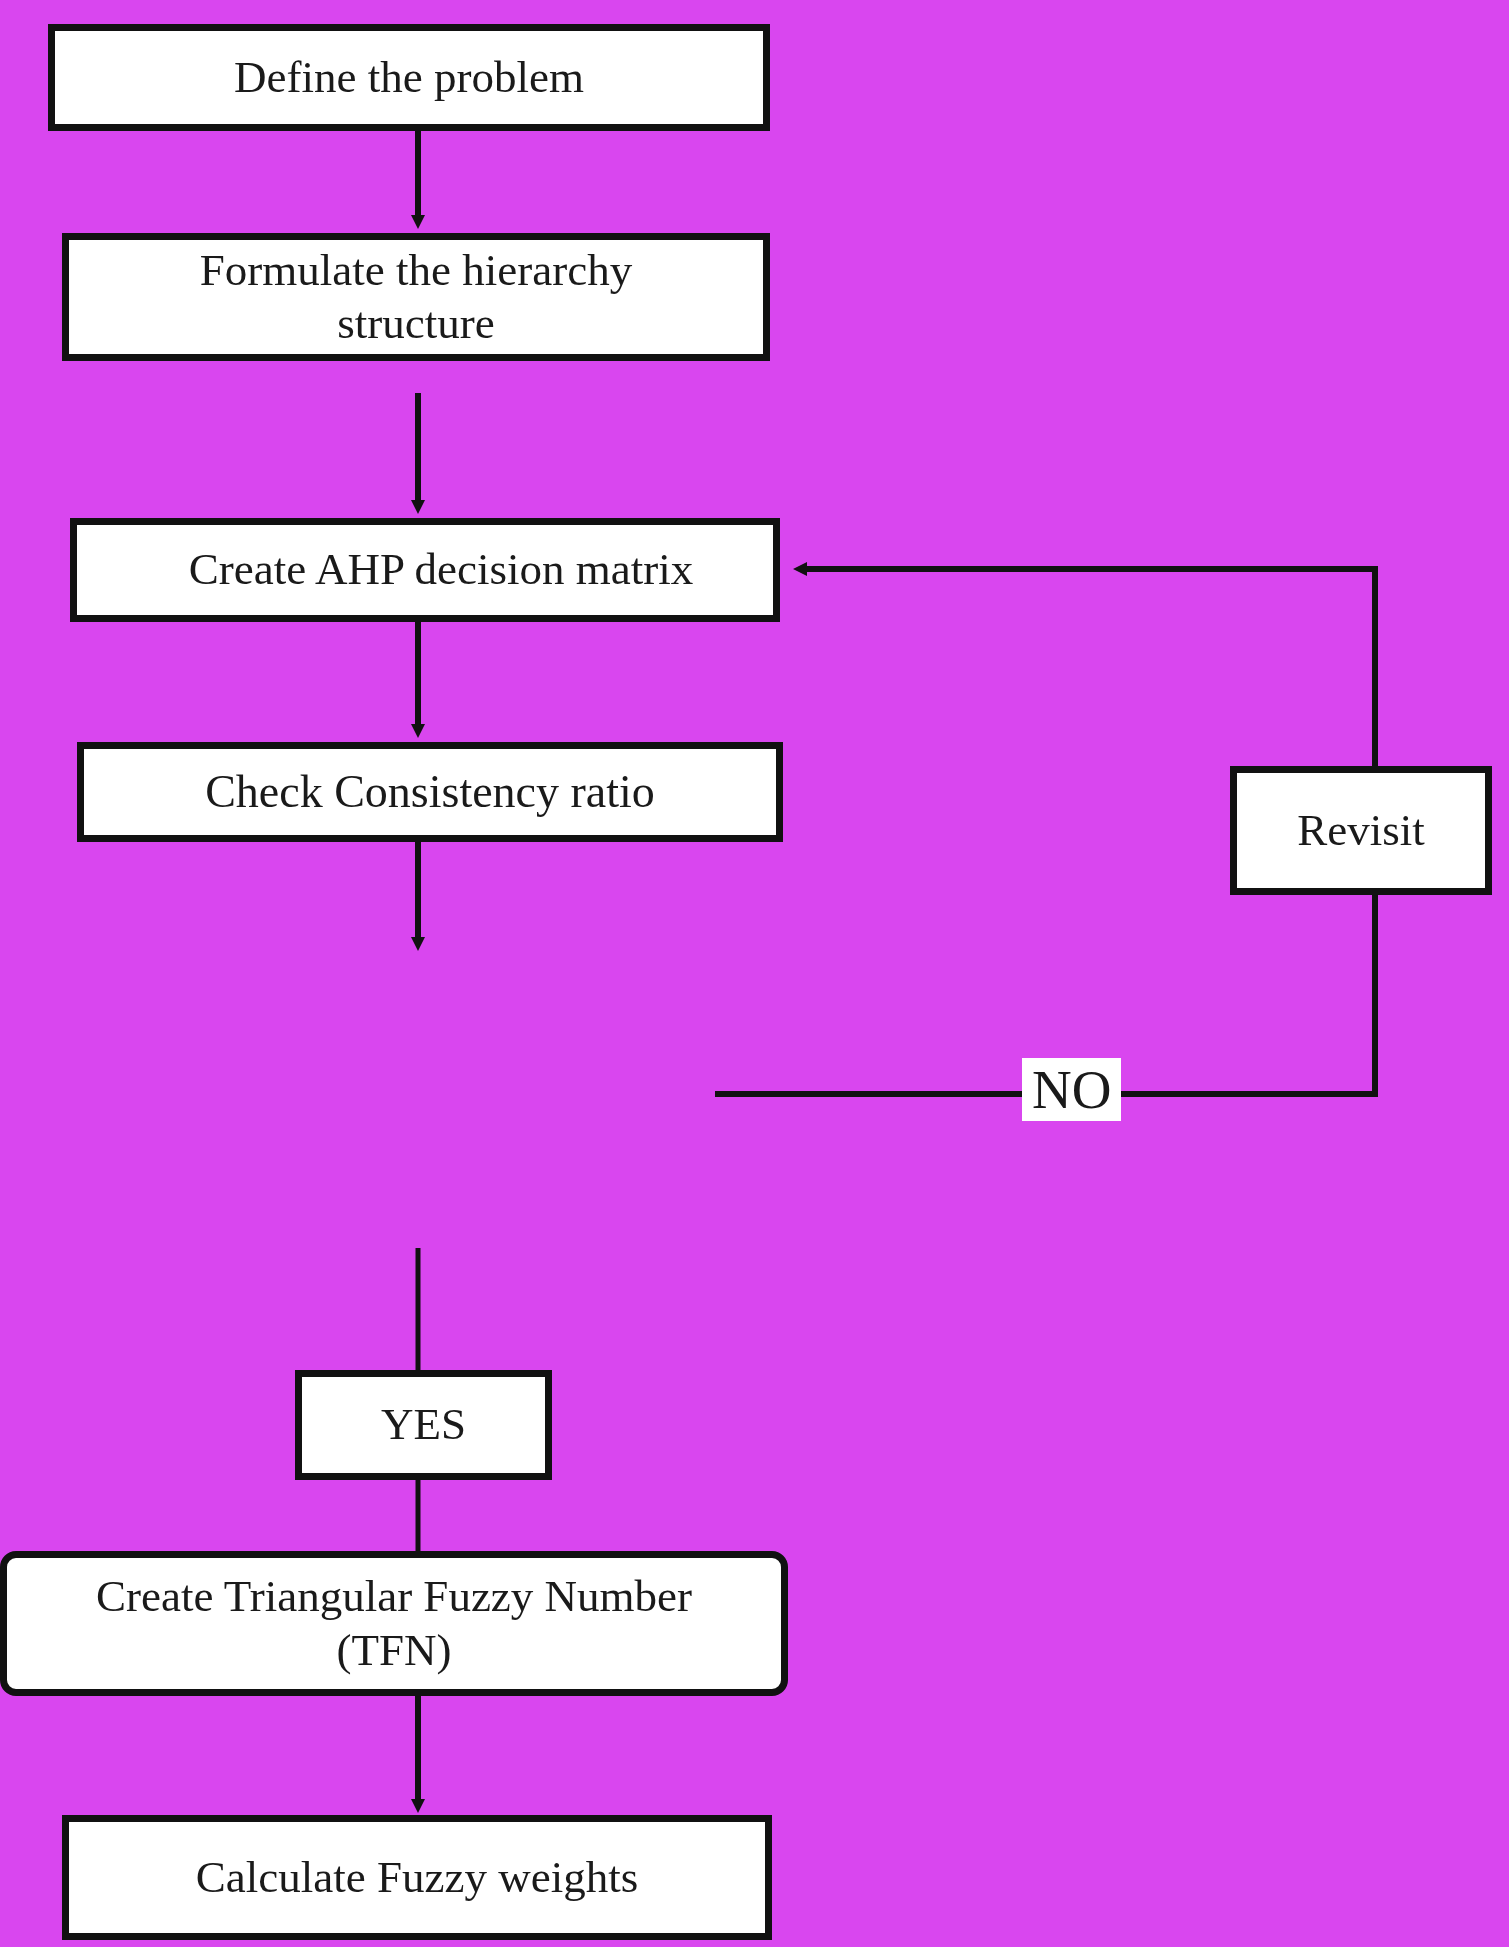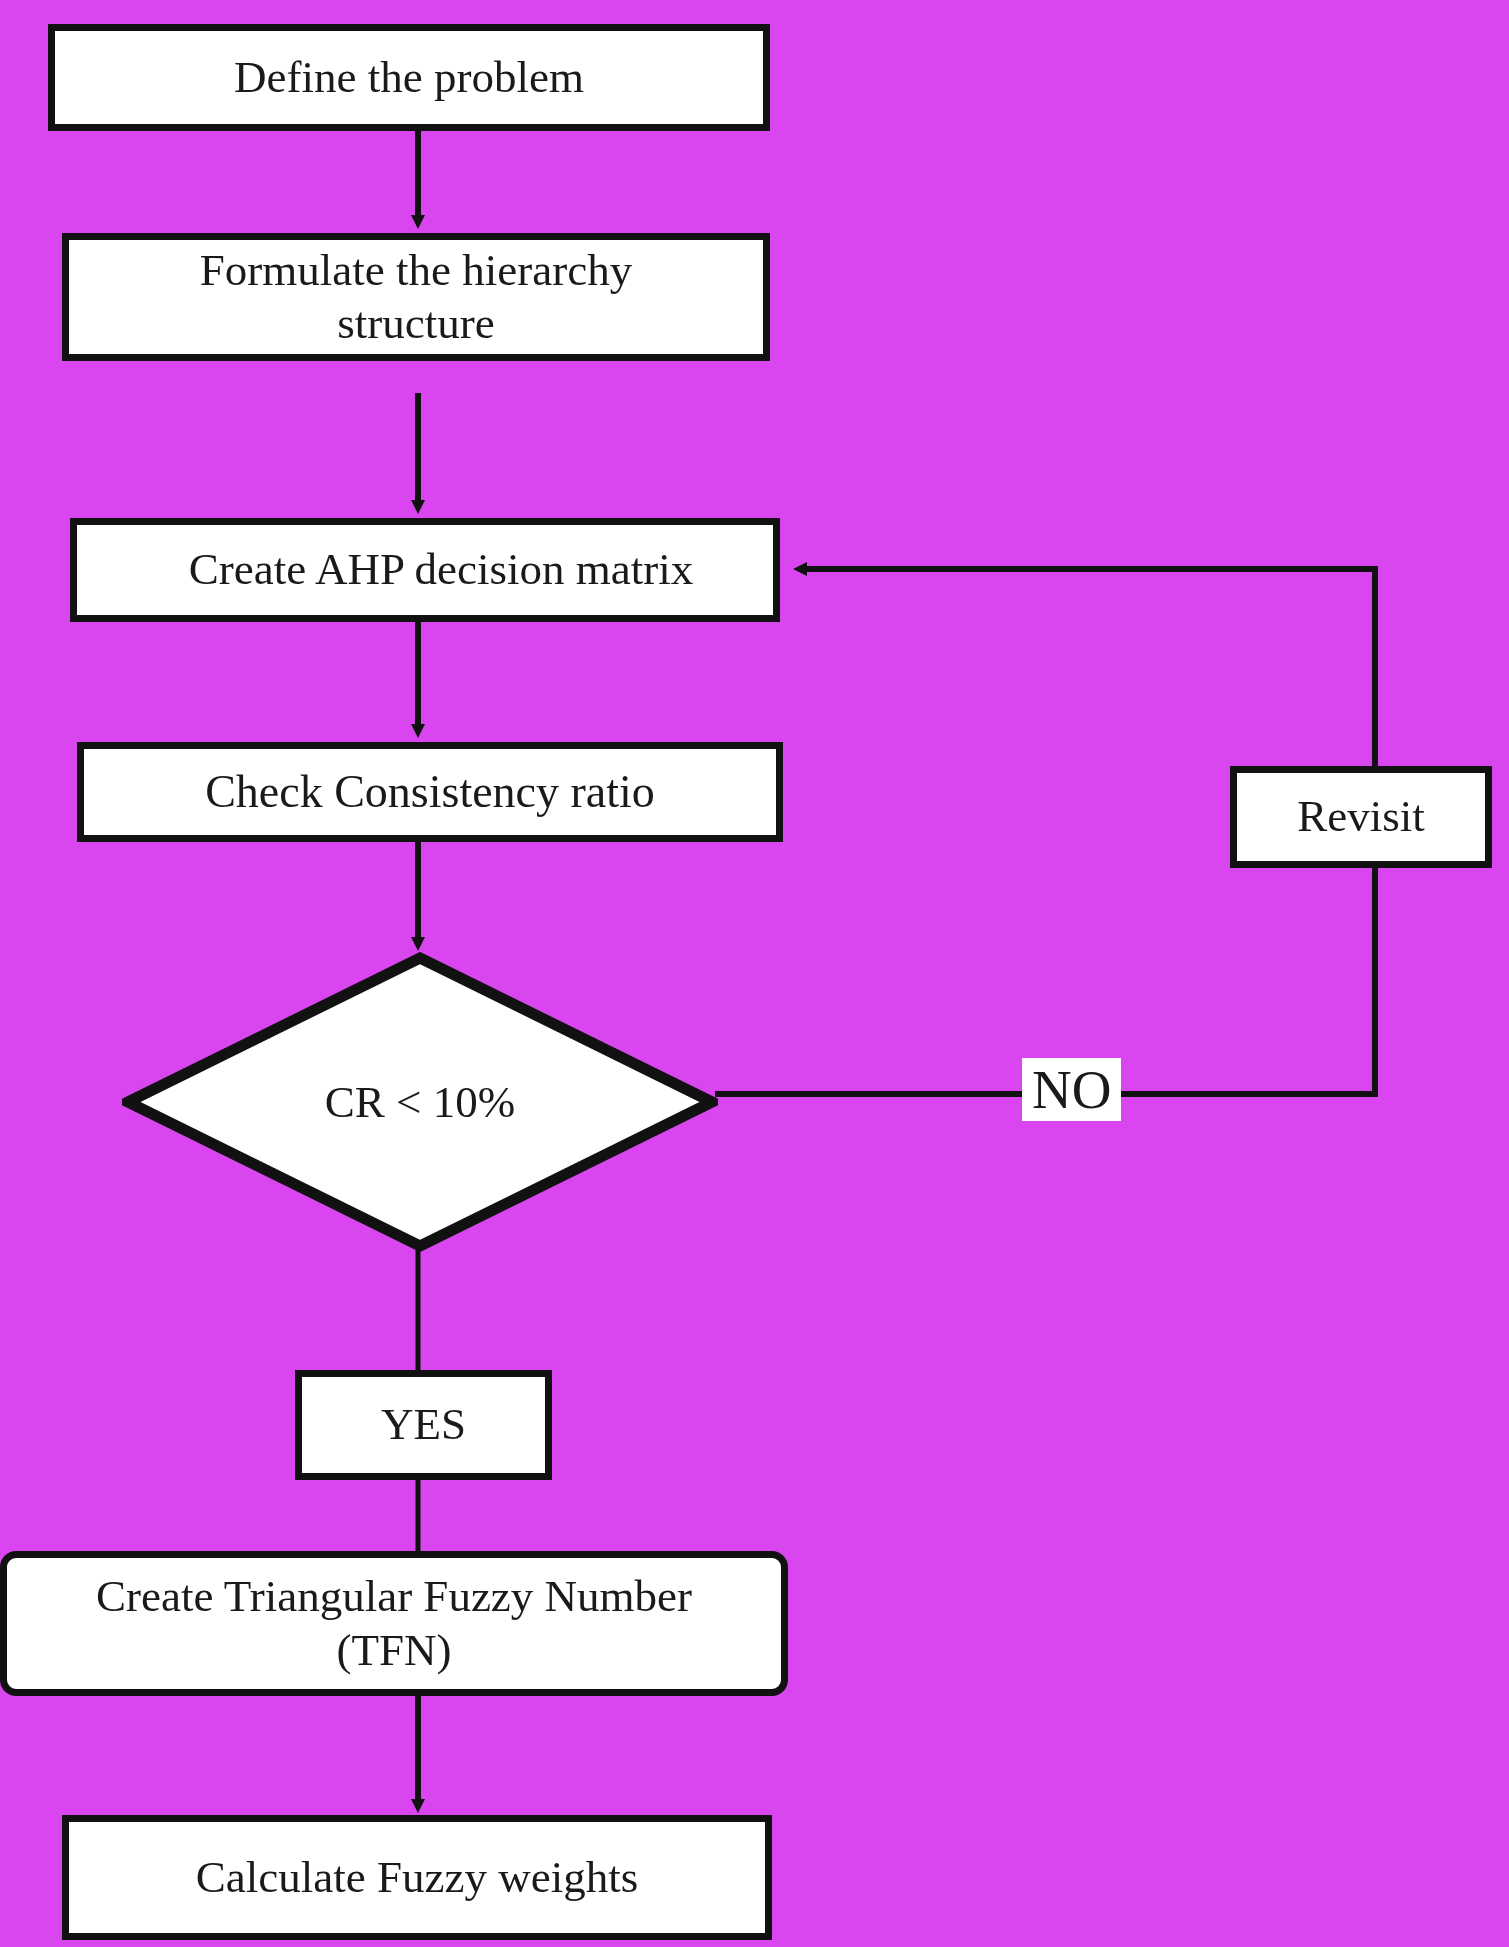--- a/index.html
+++ b/index.html
@@ -30,21 +30,21 @@
   }
   .node .label {
     display: block;
     padding: 0 10px;
     white-space: pre-line;
   }
   #box-define      { left: 48px;   top: 24px;   width: 722px;  height: 107px; font-size: 45px; }
   #box-hierarchy   { left: 62px;   top: 233px;  width: 708px;  height: 128px; font-size: 45px; }
   #box-matrix      { left: 70px;   top: 518px;  width: 710px;  height: 104px; font-size: 45px; padding-left: 32px; }
   #box-consistency { left: 77px;   top: 742px;  width: 706px;  height: 100px; font-size: 46px; }
-  #box-revisit     { left: 1230px; top: 766px;  width: 262px;  height: 102px; font-size: 45px; }
+  #box-revisit     { left: 1230px; top: 766px;  width: 262px;  height: 129px; font-size: 45px; }
   #box-yes         { left: 295px;  top: 1370px; width: 257px;  height: 110px; font-size: 45px; }
   #box-tfn         { left: 0;   top: 1551px; width: 788px;  height: 145px; font-size: 45px; border-radius: 16px; }
   #box-weights     { left: 62px;   top: 1815px; width: 710px;  height: 125px; font-size: 45px; }
 
   .diamond-wrap {
     position: absolute;
     z-index: 3;
   }
   .diamond-wrap svg { display: block; }
   .diamond-text {
@@ -120,26 +120,20 @@
   </div>
 
   <div class="node" id="box-matrix">
     <span class="label">Create AHP decision matrix</span>
   </div>
 
   <div class="node" id="box-consistency">
     <span class="label">Check Consistency ratio</span>
   </div>
 
-  <div class="diamond-wrap" id="diamond-decision" style="left:122px; top:952px; width:596px; height:300px;">
-    <svg viewBox="0 0 596 300" width="596" height="300" xmlns="http://www.w3.org/2000/svg">
-      <polygon points="298,6 590,150 298,294 6,150" fill="#ffffff" stroke="#111111" stroke-width="11" stroke-linejoin="miter"></polygon>
-    </svg>
-    <div class="diamond-text">CR &lt; 10%</div>
-  </div>
 
   <div class="node" id="box-revisit">
     <span class="label">Revisit</span>
   </div>
 
   <div class="node" id="box-yes">
     <span class="label">YES</span>
   </div>
 
   <div class="node" id="box-tfn">

